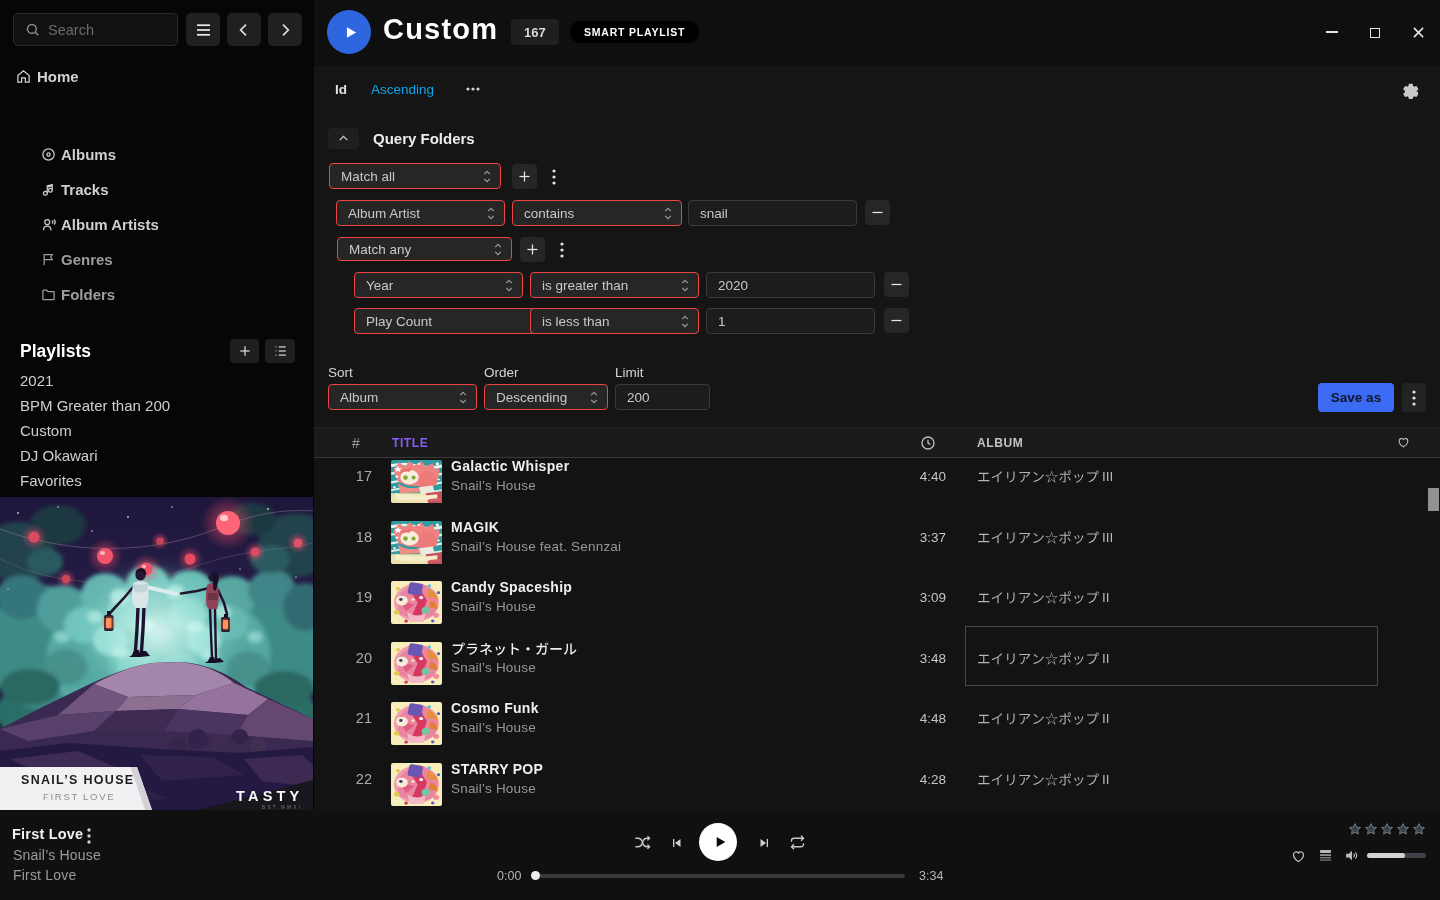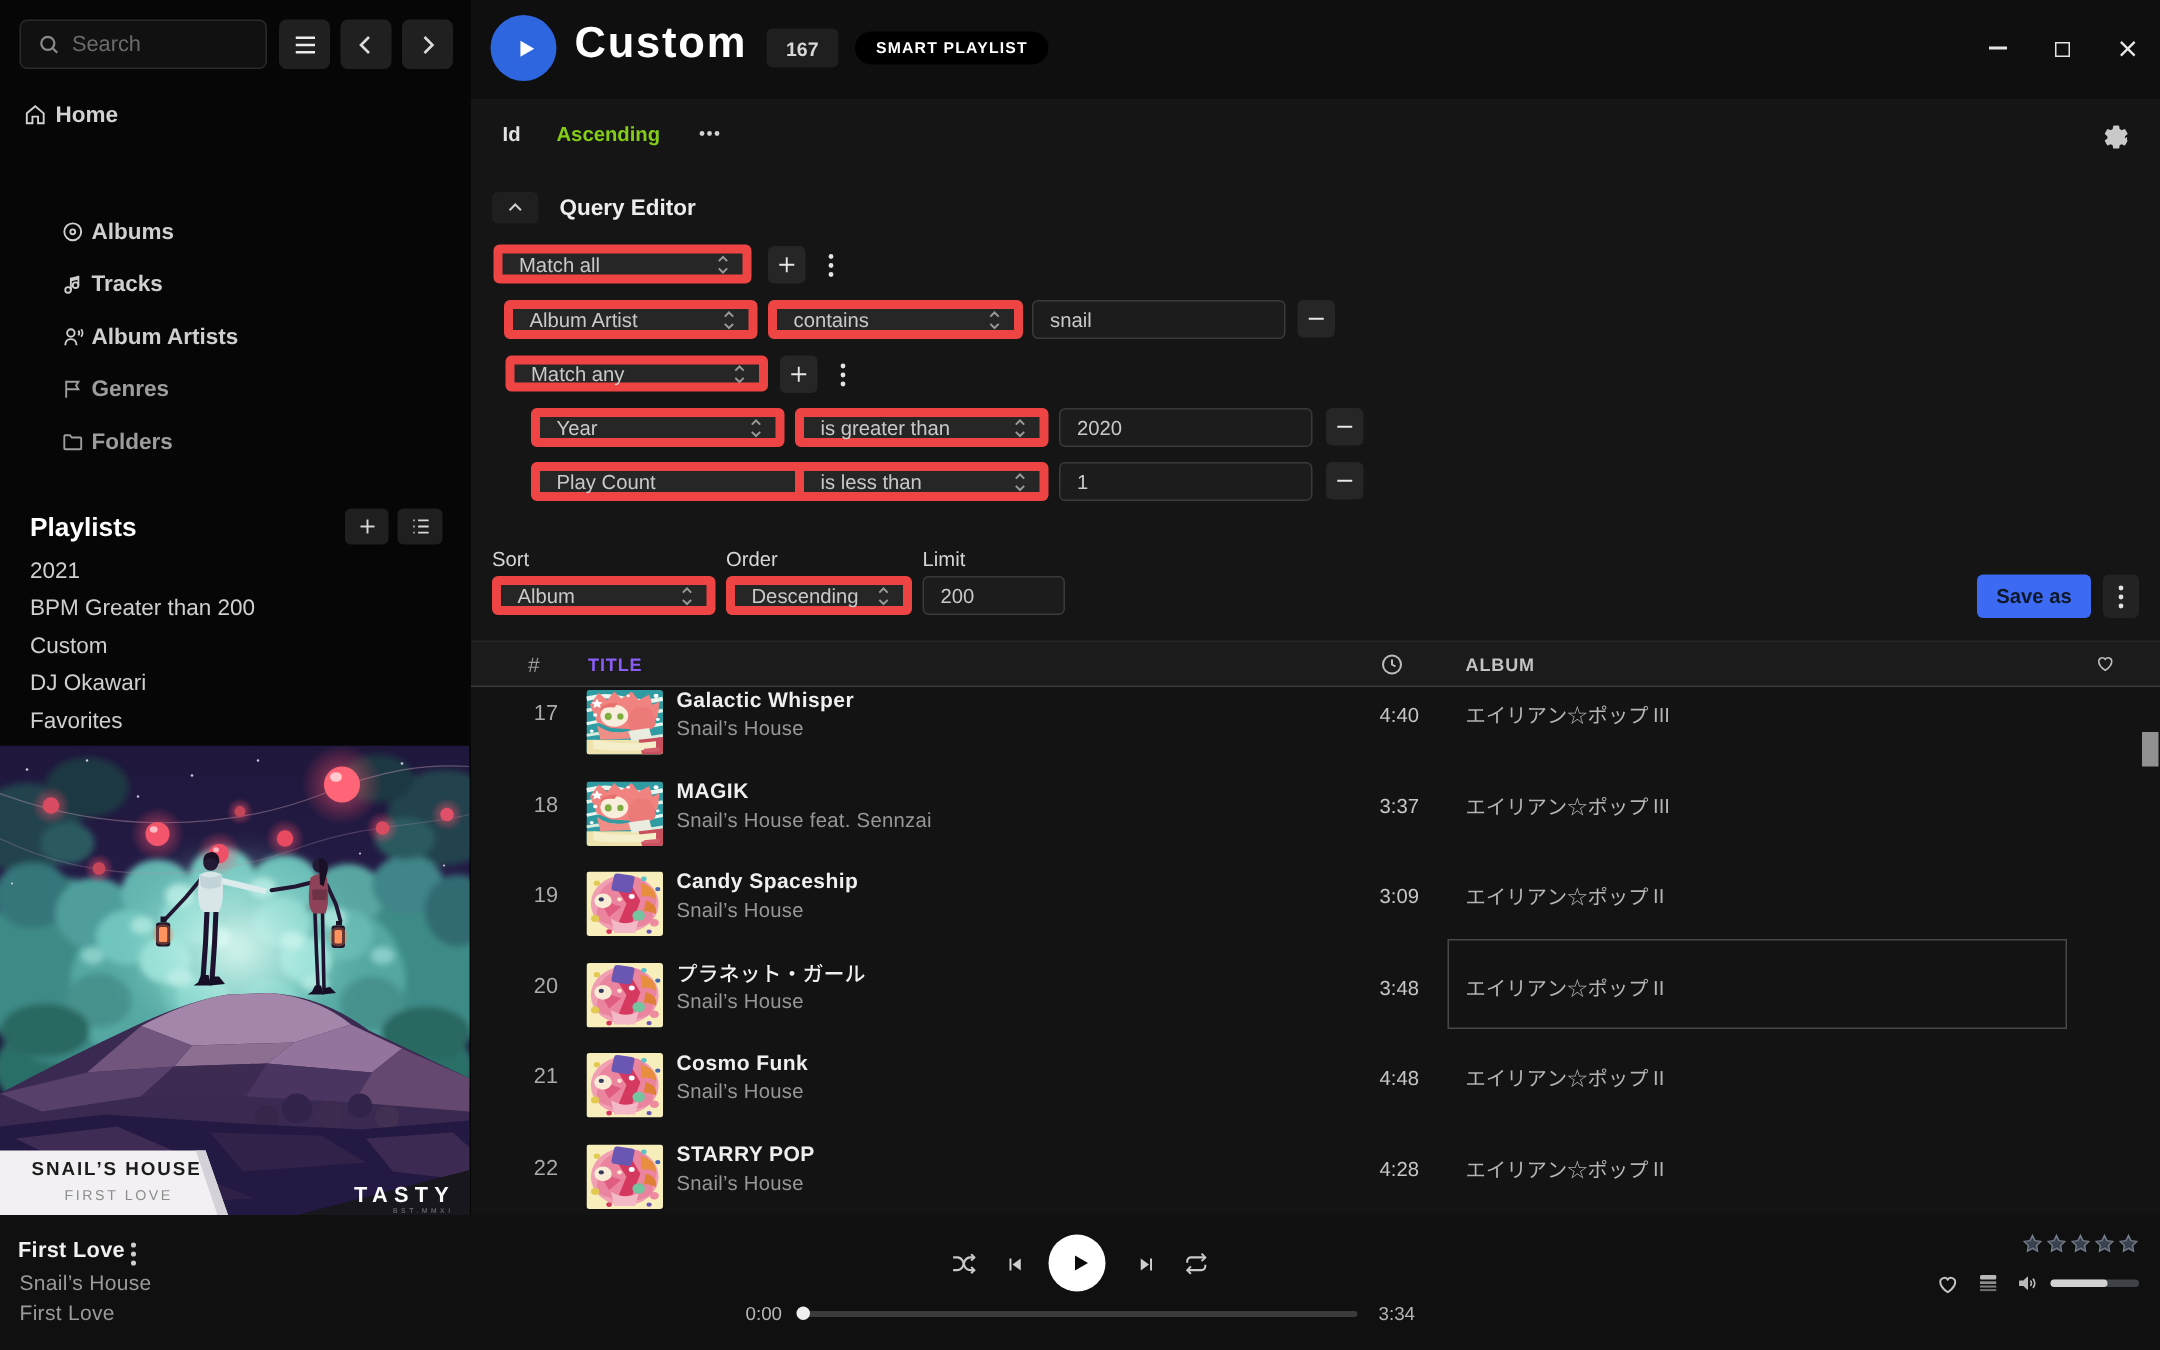--- a/index.html
+++ b/index.html
@@ -22,21 +22,21 @@
 
 #main{position:absolute;left:314px;top:0;width:1126px;height:810px;background:#151515;overflow:hidden}
 #titlebar{position:absolute;top:0;left:0;width:100%;height:66px;background:#0f0f0f}
 #playcirc{position:absolute;left:13px;top:10px;width:44px;height:44px;border-radius:50%;background:#2e66e0;display:flex;align-items:center;justify-content:center}
 #ptitle{position:absolute;left:69px;top:13px;font-size:29px;font-weight:700;letter-spacing:1.2px;color:#fff}
 #cnt{position:absolute;left:197px;top:19px;height:26px;padding:0 13px;background:#1f1f1f;border-radius:4px;color:#d8d8d8;font-size:13px;font-weight:700;display:flex;align-items:center}
 #smart{position:absolute;left:256px;top:21px;height:22px;padding:0 14px;background:#000;border-radius:12px;color:#fff;font-size:10.5px;font-weight:700;letter-spacing:.8px;display:flex;align-items:center}
 .winb{position:absolute;top:25px;color:#d6d6d6}
 
 .qlbl{position:absolute;color:#ededed;font-size:15px;font-weight:700}
-.sel{position:absolute;height:26px;background:#262626;border:6px solid #ef4444;border-radius:4px;color:#c9c9c9;font-size:13.5px;display:flex;align-items:center;justify-content:space-between;padding:0 9px 0 11px}
+.sel{position:absolute;height:26px;background:#262626;border:1px solid #ef4444;border-radius:4px;color:#c9c9c9;font-size:13.5px;display:flex;align-items:center;justify-content:space-between;padding:0 9px 0 11px}
 .inp{position:absolute;height:26px;background:#1c1c1c;border:1px solid #3a3a3a;border-radius:4px;color:#c9c9c9;font-size:13.5px;display:flex;align-items:center;padding:0 11px}
 .ibtn{position:absolute;width:25px;height:25px;background:#262626;border-radius:4px;display:flex;align-items:center;justify-content:center;color:#e8e8e8}
 .dotsv{position:absolute;width:16px;height:25px;display:flex;align-items:center;justify-content:center;color:#e0e0e0}
 .flbl{position:absolute;color:#d5d5d5;font-size:13.5px}
 #saveas{position:absolute;left:1004px;top:383px;width:76px;height:29px;background:#3d6af2;border-radius:4px;color:#0f172a;font-size:13.5px;font-weight:700;display:flex;align-items:center;justify-content:center}
 
 #lhead{position:absolute;left:0;top:427px;width:100%;height:31px;background:#1b1b1b;border-top:1px solid #242424;border-bottom:1px solid #383838;color:#c3c3c3}
 .trow{position:absolute;left:0;width:100%;height:60px}
 .tnum{position:absolute;left:28px;width:30px;text-align:right;top:0;height:49px;line-height:49px;color:#ababab;font-size:14.5px}
 .thumb{position:absolute;left:77px;top:8px;width:51px;height:43px;border-radius:2px;overflow:hidden}
@@ -367,40 +367,40 @@
   <div id="smart">SMART PLAYLIST</div>
   <div class="winb" style="left:1012px;top:31px;width:12px;height:2.2px;background:#e4e4e4"></div>
   <div class="winb" style="left:1056px;top:28px;width:9.5px;height:9.5px;border:1.6px solid #e4e4e4"></div>
   <div class="winb" style="left:1099px;top:27px">
         <svg width="11" height="11" viewBox="0 0 12 12" stroke="#e8e8e8" stroke-width="1.7">
           <line x1="1" y1="1" x2="11" y2="11"></line>
           <line x1="11" y1="1" x2="1" y2="11"></line>
         </svg>
       </div>
   <div class="abs" style="left:21px;top:82px;font-size:13.5px;font-weight:700;color:#e2e2e2">Id</div>
-  <div class="abs" style="left:57px;top:82px;font-size:13.5px;font-weight:700;color:#84cc16">Ascending</div>
+  <div class="abs" style="left:57px;top:82px;font-size:13.5px;font-weight:400;color:#0ea5e9">Ascending</div>
   <div class="abs" style="left:152px;top:87px">
         <svg width="14" height="4" viewBox="0 0 14 4" fill="#d2d2d2">
           <circle cx="2" cy="2" r="1.6"></circle>
           <circle cx="7" cy="2" r="1.6"></circle>
           <circle cx="12" cy="2" r="1.6"></circle>
         </svg>
       </div>
   <div class="abs" style="left:1088px;top:81px;color:#c9c9c9">
         <svg width="18" height="18" viewBox="0 0 24 24" fill="currentColor">
           <path d="M12 8.4a3.6 3.6 0 100 7.2 3.6 3.6 0 000-7.2zm9.4 5.1l-1.9 1.5c.04-.33.1-.65.1-1s-.06-.67-.1-1l1.9-1.5a.9.9 0 00.2-1.2l-1.8-3.1a.9.9 0 00-1.1-.4l-2.2.9c-.53-.4-1.1-.74-1.73-1L14.4 4.3a.9.9 0 00-.9-.8h-3.6a.9.9 0 00-.9.8l-.34 2.4c-.63.26-1.2.6-1.73 1l-2.2-.9a.9.9 0 00-1.1.4L1.83 10.3a.9.9 0 00.2 1.2l1.9 1.5c-.04.33-.1.65-.1 1s.06.67.1 1l-1.9 1.5a.9.9 0 00-.2 1.2l1.8 3.1c.23.4.7.56 1.1.4l2.2-.9c.53.4 1.1.74 1.73 1l.34 2.4c.07.46.45.8.9.8h3.6c.45 0 .83-.34.9-.8l.34-2.4c.63-.26 1.2-.6 1.73-1l2.2.9c.4.16.87 0 1.1-.4l1.8-3.1a.9.9 0 00-.2-1.2z"></path>
         </svg>
       </div>
 
   <div class="ibtn" style="left:14px;top:128px;width:31px;height:21px;background:#1f1f1f">
         <svg width="13" height="13" viewBox="0 0 24 24" fill="none" stroke="#d0d0d0" stroke-width="2.4">
           <polyline points="5,15 12,8 19,15"></polyline>
         </svg>
       </div>
-  <div class="qlbl" style="left:59px;top:130px">Query Editor</div>
+  <div class="qlbl" style="left:59px;top:130px">Query Folders</div>
 
   <div class="sel" style="left:15px;top:163px;width:172px">Match all<svg class="car" width="8" height="15" viewBox="0 0 10 18" fill="none" stroke="#999999" stroke-width="1.6">
           <polyline points="1.5,6 5,2.5 8.5,6"></polyline>
           <polyline points="1.5,12 5,15.5 8.5,12"></polyline>
         </svg></div>
   <div class="ibtn" style="left:198px;top:164px">
         <svg width="15" height="15" viewBox="0 0 24 24" stroke="currentColor" stroke-width="2">
           <line x1="12" y1="4" x2="12" y2="20"></line>
           <line x1="4" y1="12" x2="20" y2="12"></line>
         </svg>

